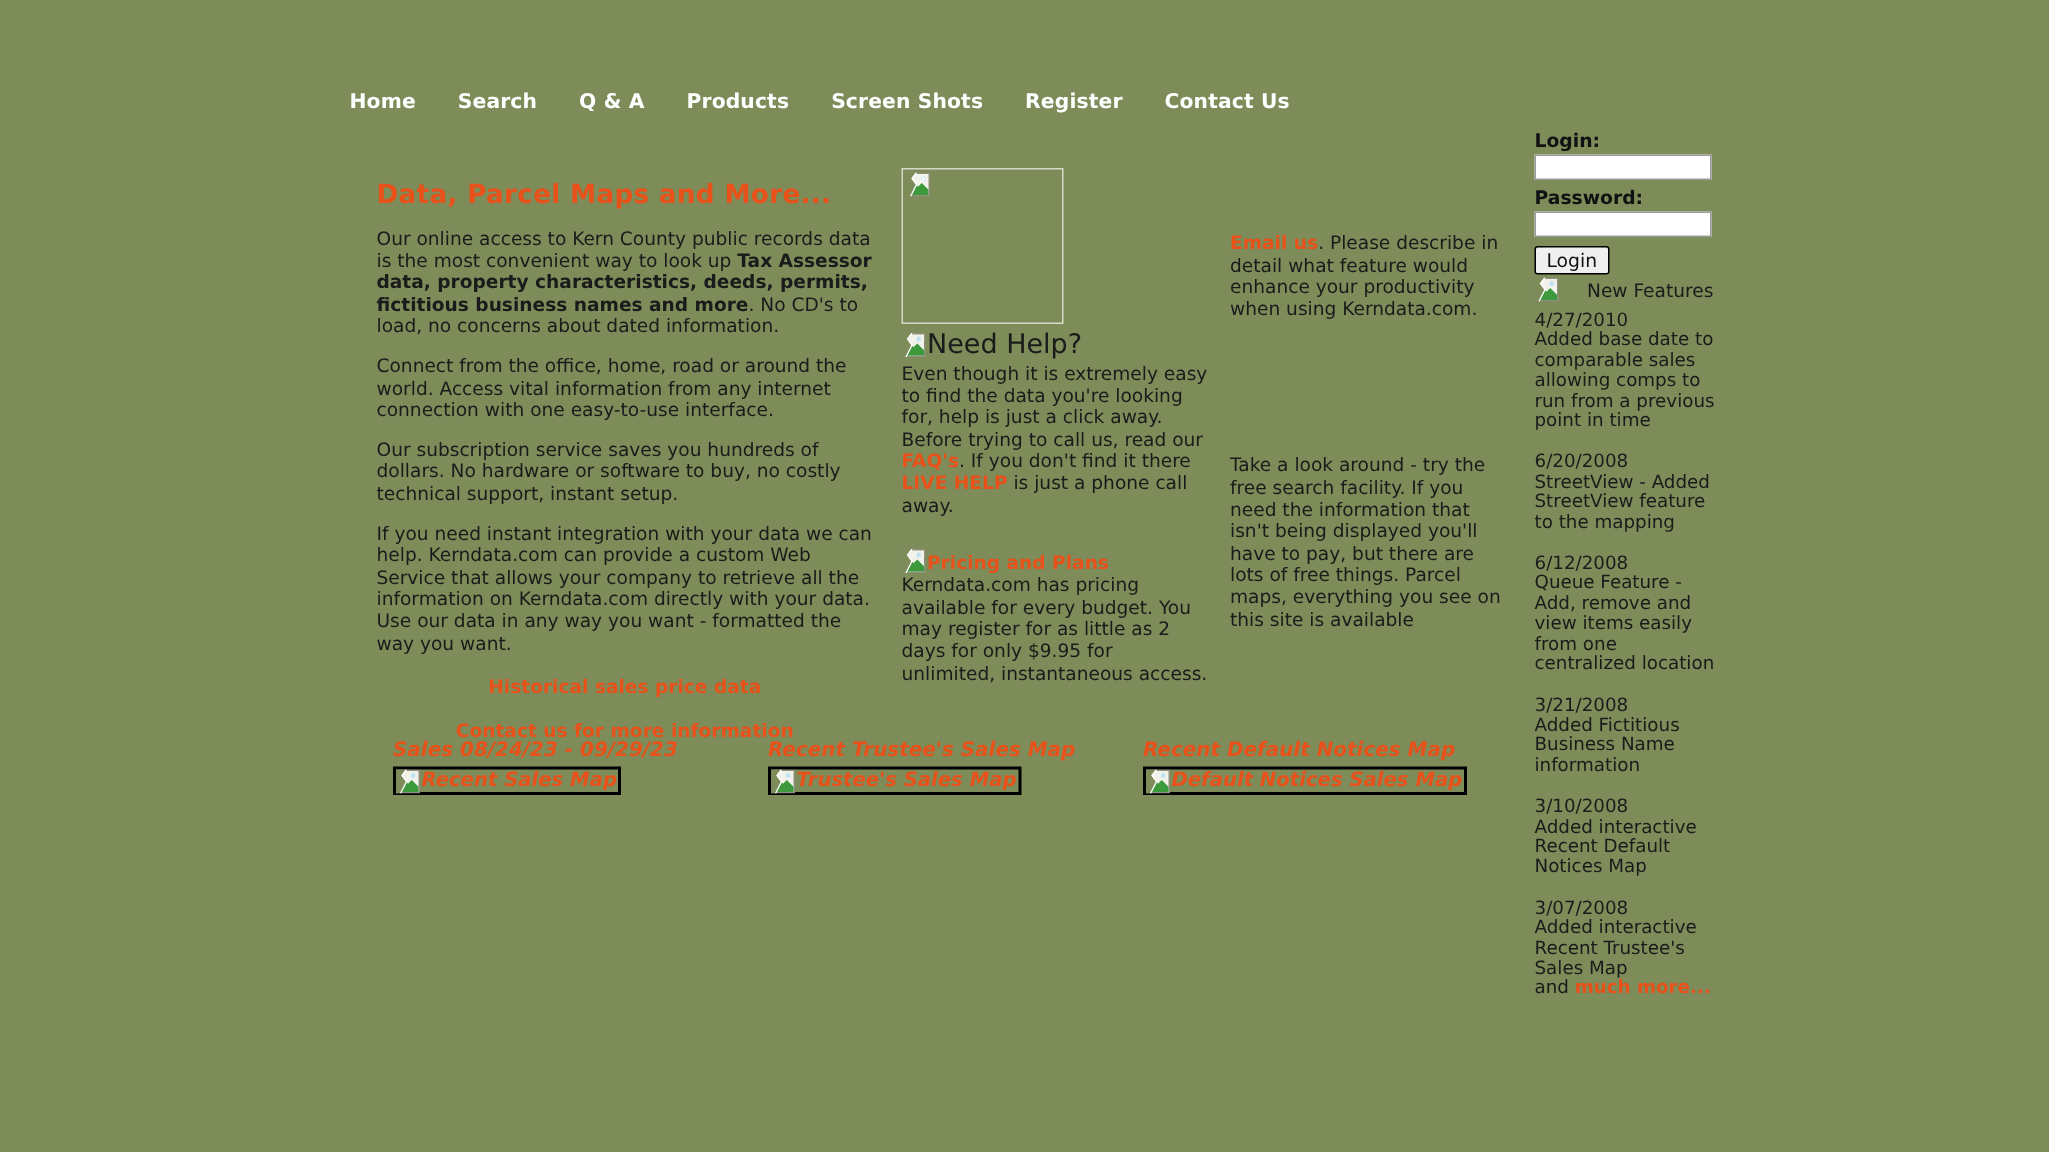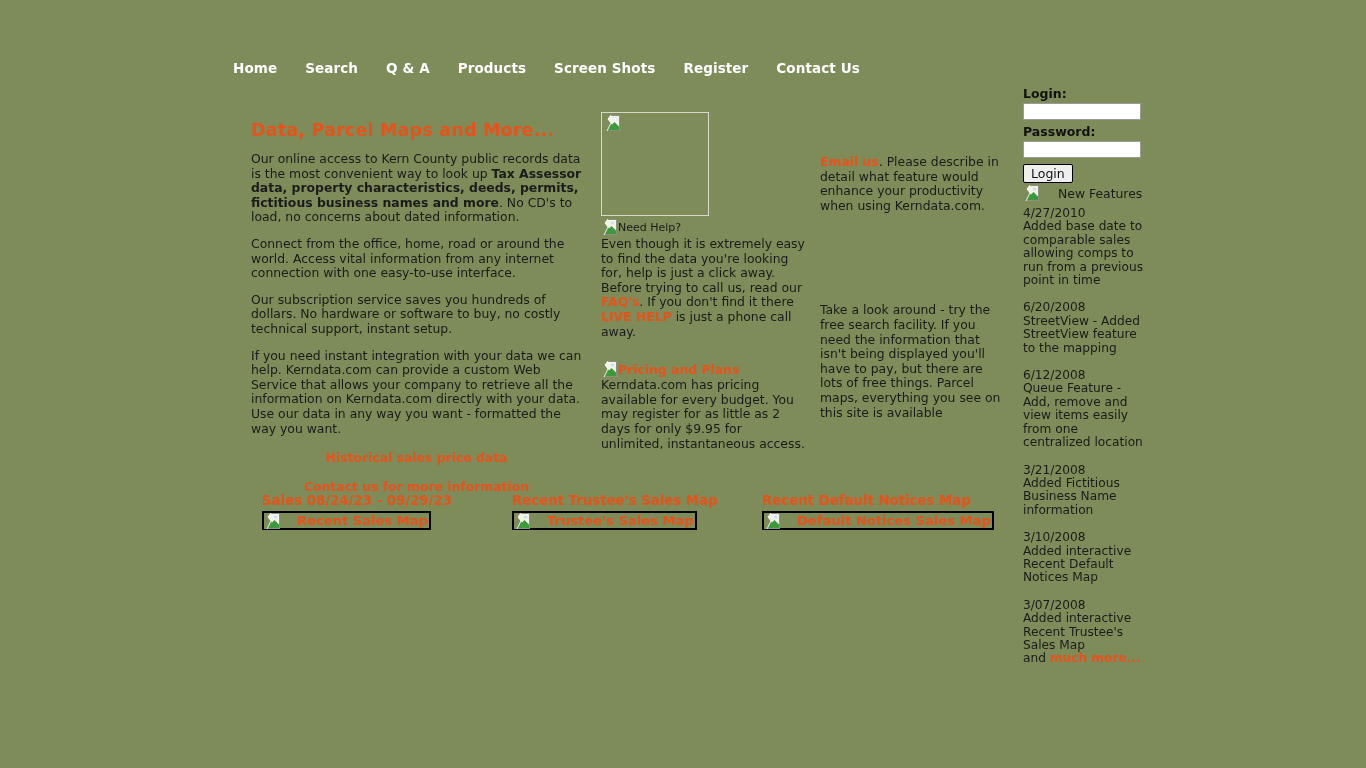--- a/index.html
+++ b/index.html
@@ -89,21 +89,21 @@
     margin-bottom: 3px;
   }
   .mid-head {
     display: flex;
     align-items: center;
     gap: 1px;
     margin-bottom: 2px;
   }
   .mid-head .label {
     color: #1b1b1b;
-    font-size: 11px;
+    font-size: 18px;
   }
   .col-mid p {
     margin: 0;
     color: #1b1b1b;
     font-size: 12.4px;
     line-height: 14.6px;
   }
   .pricing-block { margin-top: 22px; }
   .pricing-head {
     display: flex;
@@ -187,20 +187,21 @@
     display: block;
   }
 
   
   .map-row {
     position: absolute;
     top: 493px;
     left: 0;
     width: 1304px;
     height: 40px;
+    font-style: italic;
   }
   .map-item { position: absolute; }
   .map-title {
     color: #e8521a;
     font-weight: bold;
     font-size: 13.3px;
     text-decoration: none;
     display: block;
     white-space: nowrap;
     margin-bottom: 3px;
@@ -214,21 +215,20 @@
     text-decoration: none;
     background: transparent;
     box-sizing: border-box;
     height: 19px;
   }
   .map-link .alt {
     color: #e8521a;
     font-weight: bold;
     font-size: 13.1px;
     white-space: nowrap;
-    padding-left: 16px;
   }
 
   
   .broken-img {
     display: inline-block;
     width: 16px;
     height: 16px;
     flex: 0 0 16px;
     position: relative;
     vertical-align: middle;

